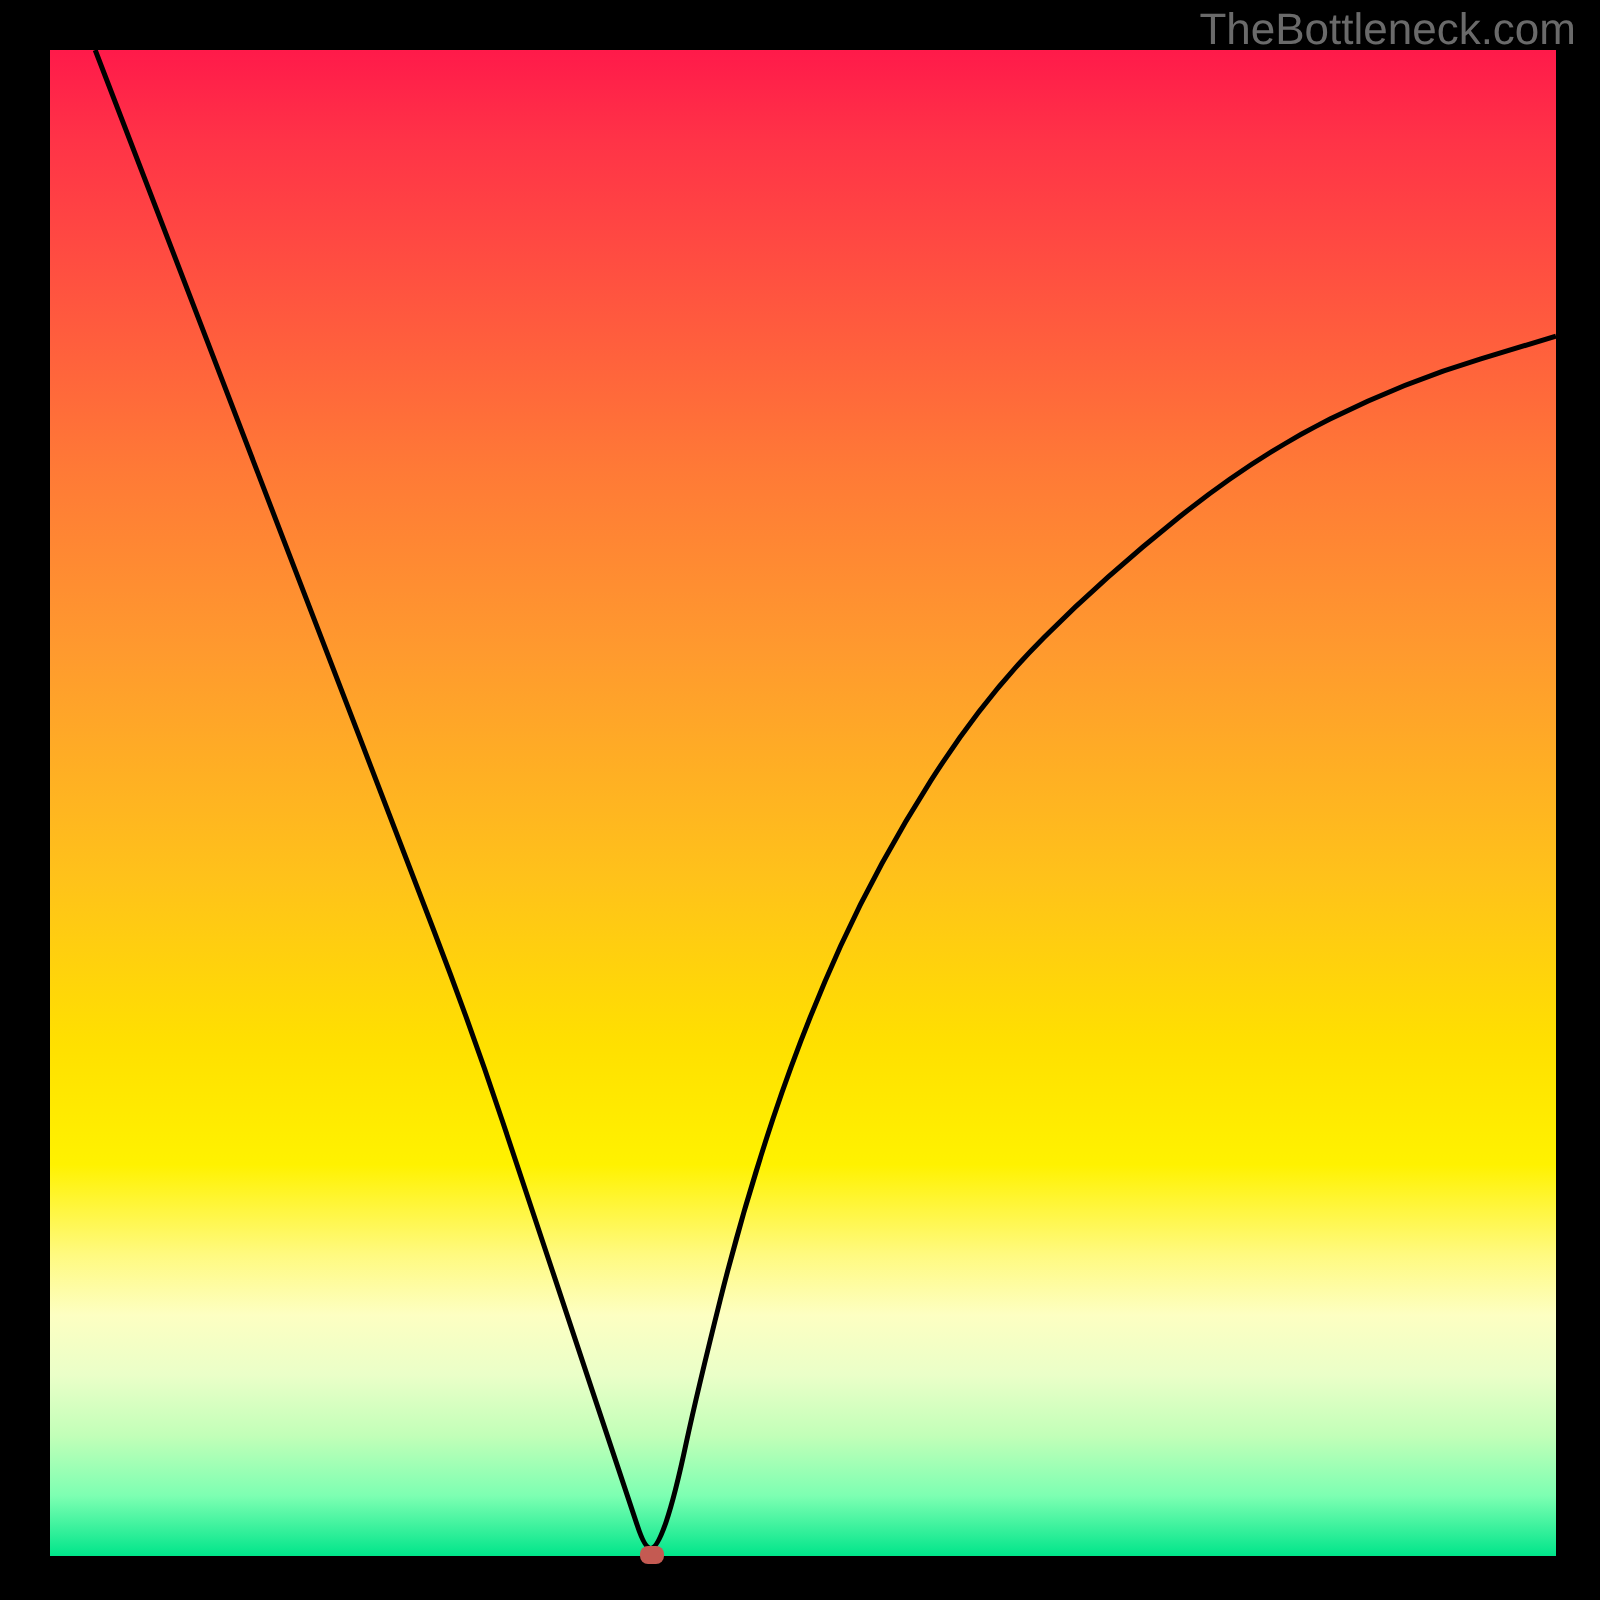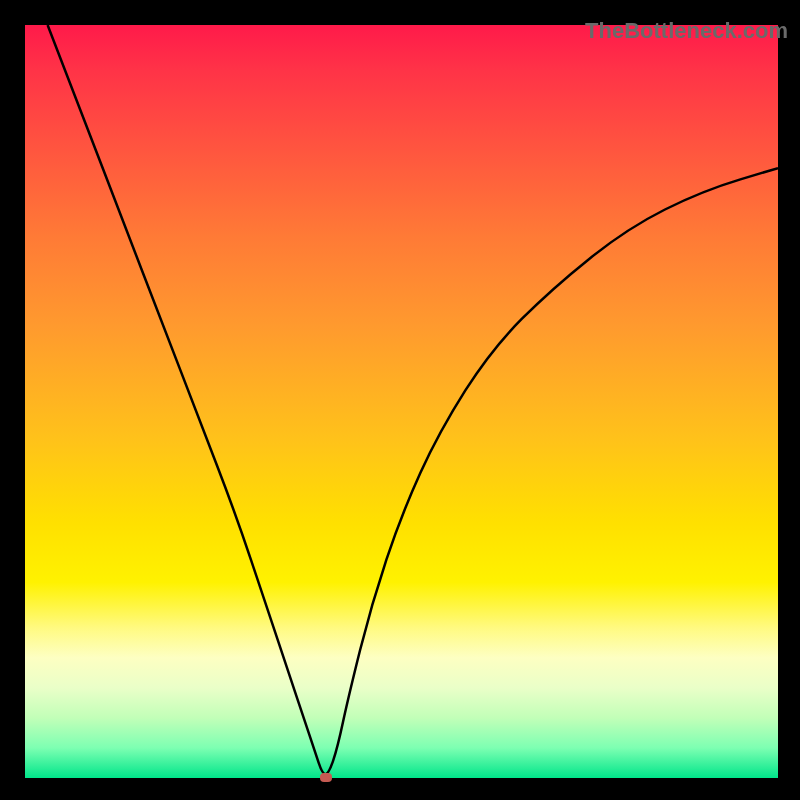--- a/index.html
+++ b/index.html
@@ -5,25 +5,25 @@
   * { margin: 0; padding: 0; box-sizing: border-box; }
   body {
     width: 800px;
     height: 800px;
     background: #000;
     position: relative;
     overflow: hidden;
   }
   .watermark {
     position: absolute;
-    top: 18px;
+    top: 2px;
     right: 12px;
     font-family: Arial, sans-serif;
     font-size: 22px;
-    font-weight: bold;
+    font-weight: normal;
     color: #6a6a6a;
     z-index: 10;
   }
   .plot-area {
     position: absolute;
     left: 25px;
     top: 25px;
     width: 753px;
     height: 753px;
     background: linear-gradient(to bottom,

